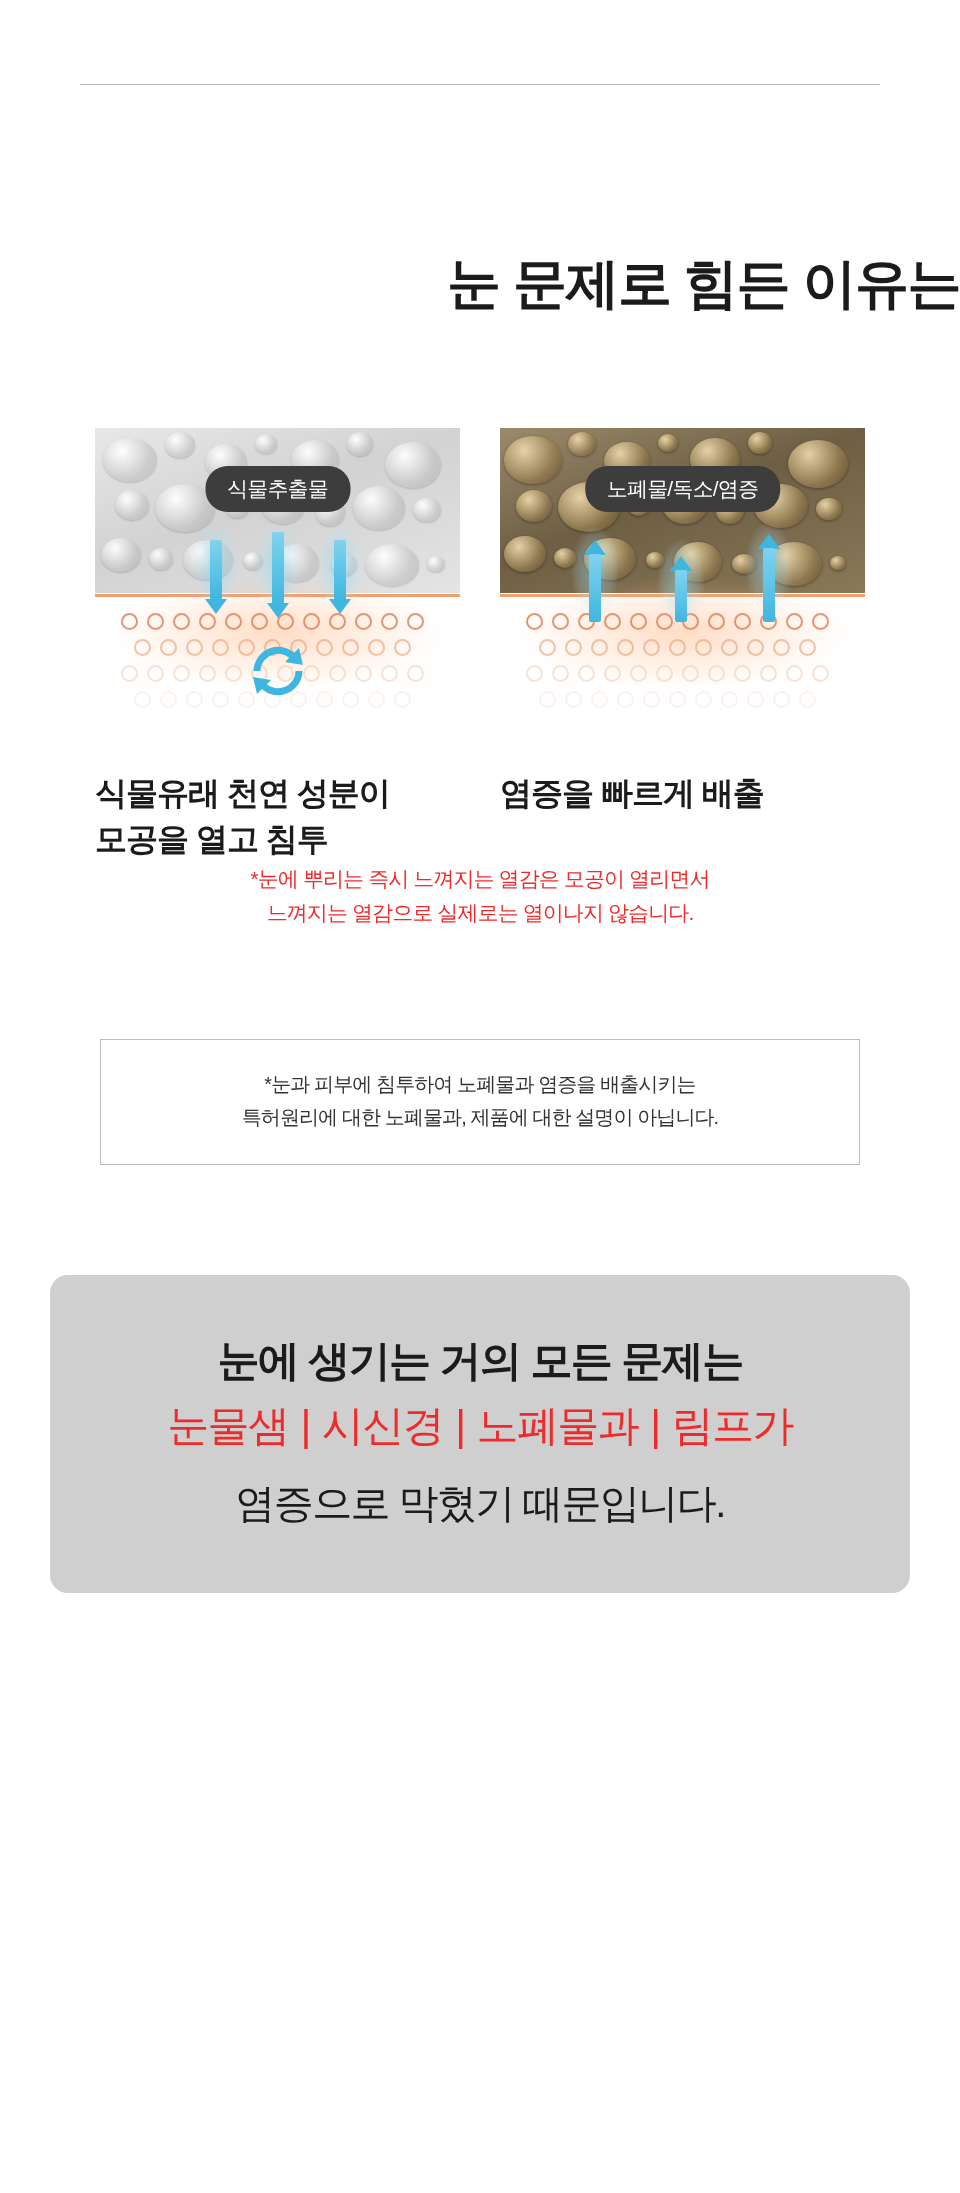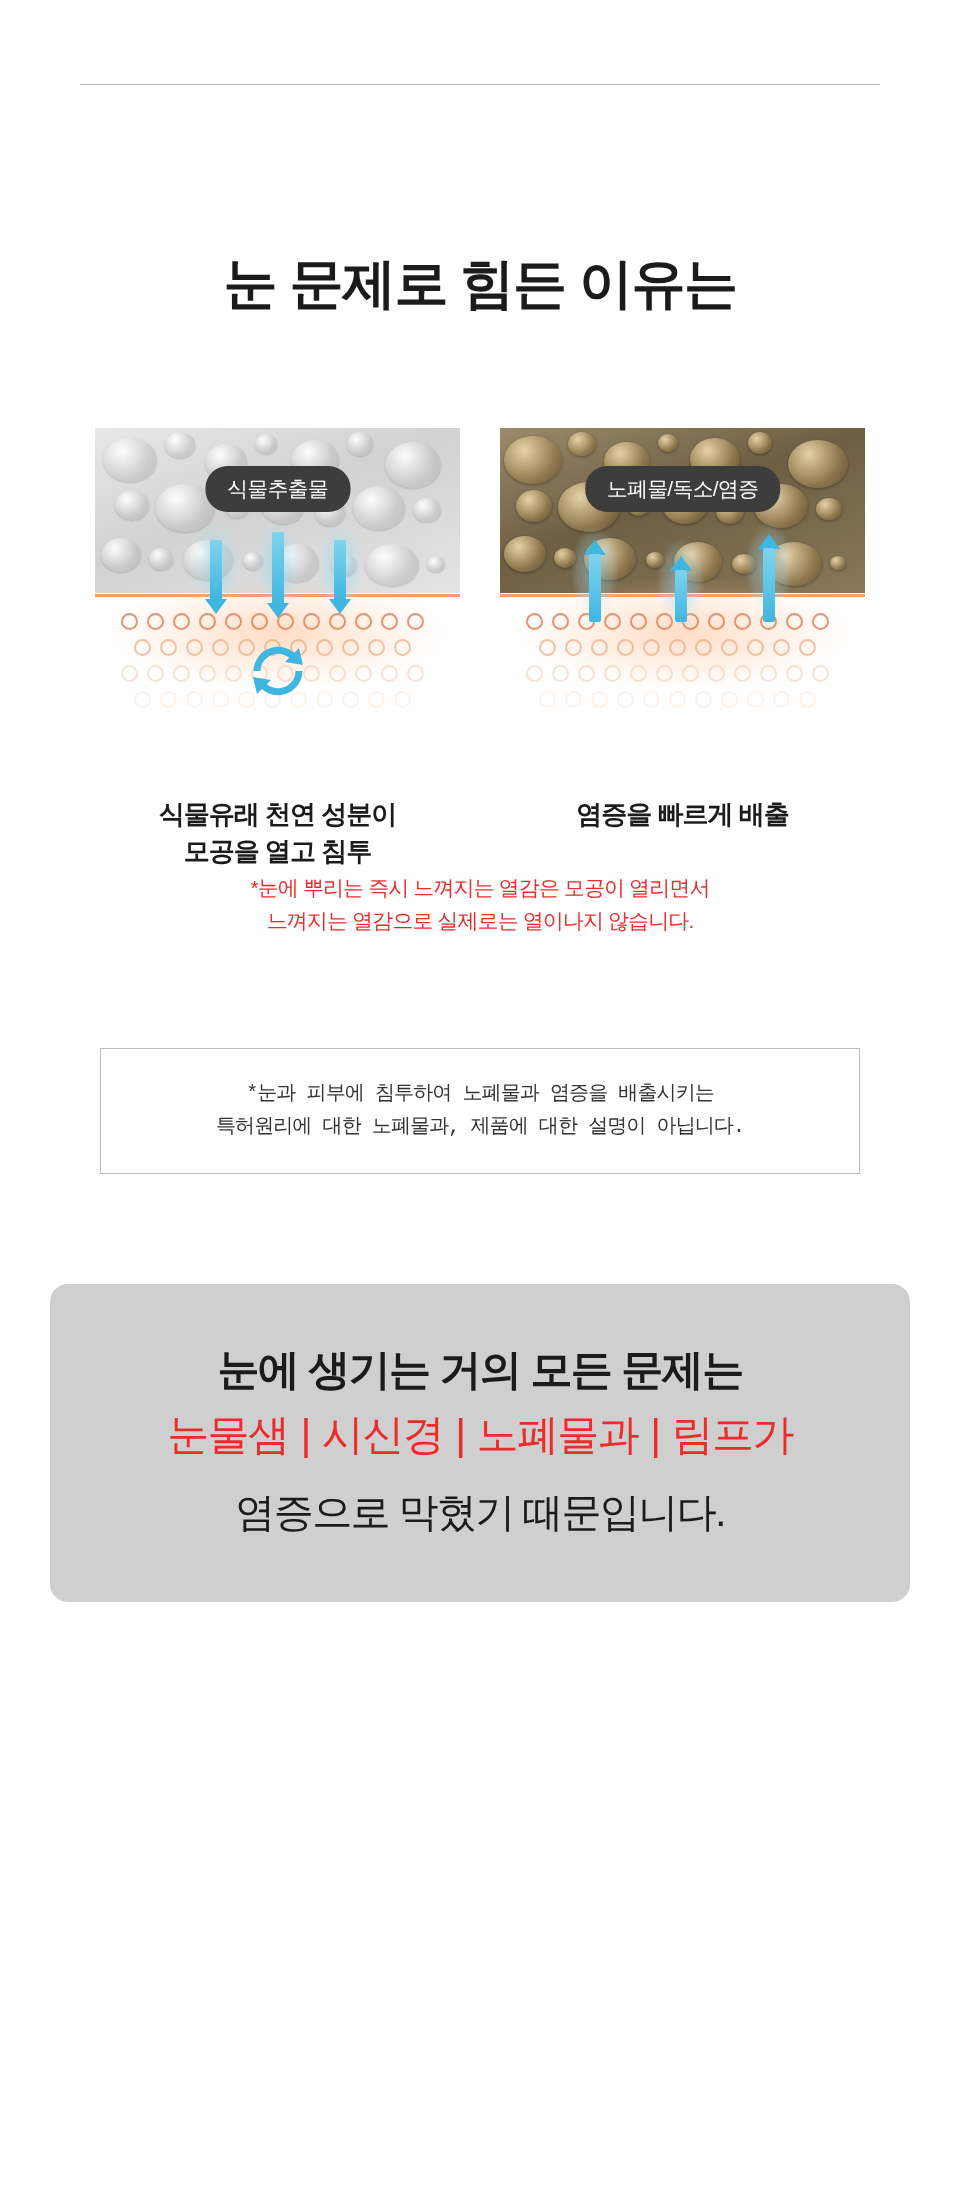--- a/index.html
+++ b/index.html
@@ -26,21 +26,21 @@
   
   .top-rule {
     width: 800px;
     height: 1px;
     background: #b9b9b9;
     margin: 84px auto 0 auto;
   }
 
   
   .headline {
-    text-align: center;
+    text-align: right;
     margin-top: 165px;
   }
   .headline .line1 {
     font-size: 54px;
     font-weight: bold;
     letter-spacing: -1.5px;
     color: #1b1b1b;
     line-height: 1.25;
   }
   .headline .line2 {
@@ -185,23 +185,23 @@
   .swirl {
     position: absolute;
     left: 152px;
     top: 212px;
     width: 62px;
     height: 62px;
     z-index: 6;
   }
 
   .panel-caption {
-    margin-top: 38px;
-    text-align: center;
-    font-size: 26px;
+    margin-top: 12px;
+    text-align: left;
+    font-size: 32px;
     font-weight: bold;
     line-height: 1.45;
     letter-spacing: -1px;
     color: #1b1b1b;
   }
 
   
   .red-note {
     text-align: center;
     color: #ee2b2b;
@@ -215,21 +215,20 @@
     width: 760px;
     margin: 110px auto 0 auto;
     border: 1px solid #bdbdbd;
     box-sizing: border-box;
     padding: 28px 20px 30px 20px;
     text-align: center;
     font-size: 20px;
     line-height: 1.65;
     letter-spacing: -0.9px;
     color: #333;
-    font-family: Liberation Mono, monospace;
   }
 
   
   .gray-block {
     width: 860px;
     margin: 110px auto 0 auto;
     background: #cfcfcf;
     border-radius: 18px;
     padding: 58px 20px 62px 20px;
     box-sizing: border-box;

